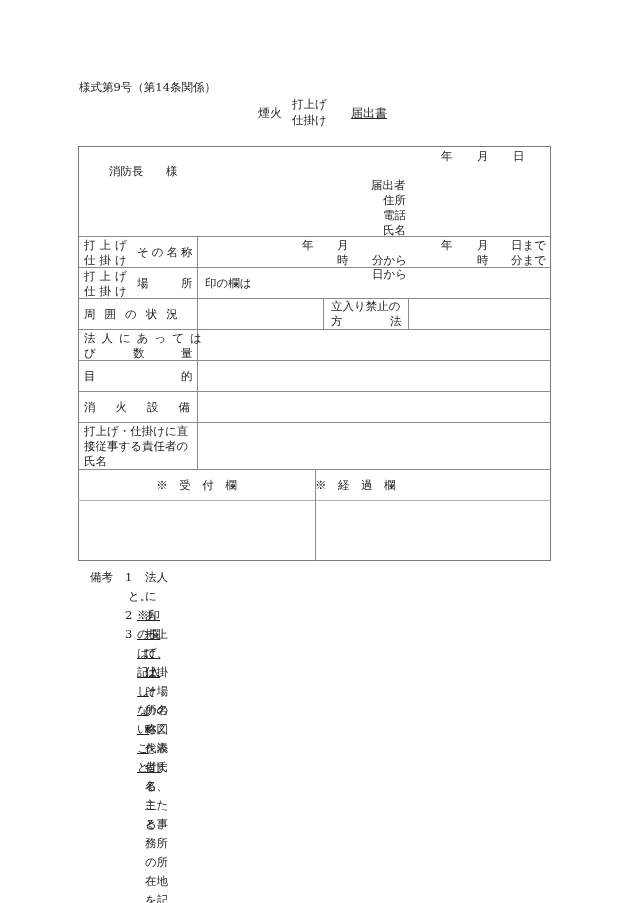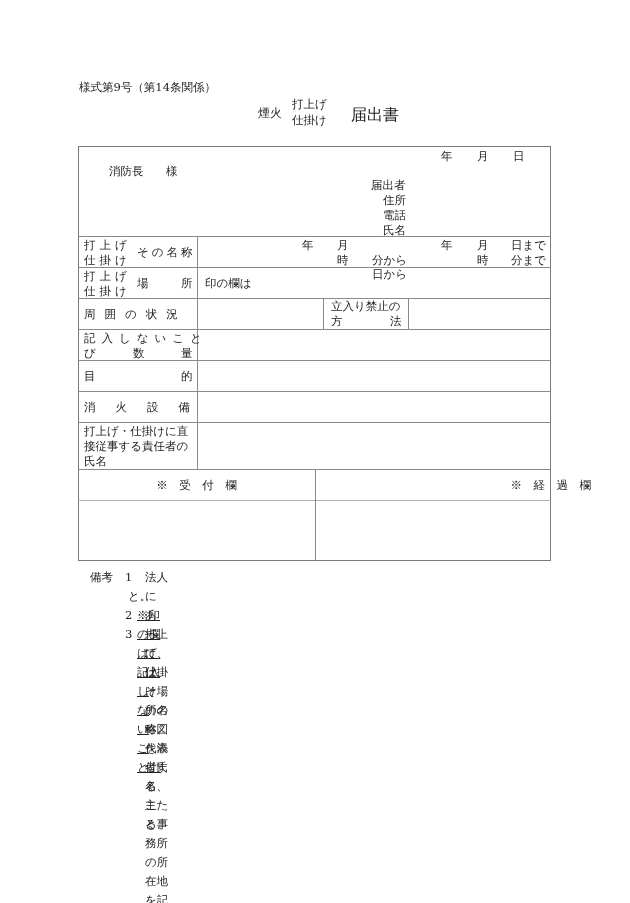--- a/index.html
+++ b/index.html
@@ -2,21 +2,21 @@
 <html><head>
 <meta charset="utf-8">
 <style>
   html, body { margin:0; padding:0; background:#ffffff; }
   body { width:630px; height:903px; position:relative; font-family:"DejaVu Serif","Liberation Serif",serif; color:#222; font-size:11.5px; }
   .abs { position:absolute; white-space:nowrap; }
   .form-no { left:79px; top:80px; font-size:11.5px; }
   .title-wrap { left:258px; top:96px; height:34px; }
   .title-a { position:absolute; left:0; top:9px; font-size:12px; }
   .title-b { position:absolute; left:34px; top:0; font-size:11.5px; line-height:16px; }
-  .title-c { position:absolute; left:93px; top:9px; font-size:16px; }
+  .title-c { position:absolute; left:93px; top:9px; font-size:12px;text-decoration:underline; }
 
   .frame { position:absolute; left:78px; top:146px; width:473px; height:415px; border:1.5px solid #7a7a7a; box-sizing:border-box; }
   .hline { position:absolute; height:0; border-top:1.5px solid #8a8a8a; }
   .vline { position:absolute; width:0; border-left:1.5px solid #8a8a8a; }
   .txt { position:absolute; white-space:nowrap; font-size:11.5px; line-height:15px; }
   .notes { position:absolute; left:90px; top:568px; font-size:11.5px; line-height:19px; }
 </style>
 </head>
 <body>
 
@@ -75,36 +75,36 @@
 <div class="txt" style="left:84px; top:284px; letter-spacing:4px;">仕掛け</div>
 <span class="txt" style="left:137px; top:276px;">場</span>
 <span class="txt" style="left:181px; top:276px;">所</span>
 <span class="txt" style="left:205px; top:276px;">印の欄は</span>
 
 <div class="txt" style="left:84px; top:307px; letter-spacing:9px;">周囲の状況</div>
 <span class="txt" style="left:331px; top:299px;">立入り禁止の</span>
 <span class="txt" style="left:331px; top:314px;">方</span>
 <span class="txt" style="left:390px; top:314px;">法</span>
 
-<div class="txt" style="left:84px; top:331px; letter-spacing:6px;">記入しないこと</div>
+<div class="txt" style="left:84px; top:331px; letter-spacing:6px;">法人にあっては</div>
 <span class="txt" style="left:84px; top:346px;">び</span>
 <span class="txt" style="left:133px; top:346px;">数</span>
 <span class="txt" style="left:181px; top:346px;">量</span>
 
 <span class="txt" style="left:84px; top:369px;">目</span>
 <span class="txt" style="left:181px; top:369px;">的</span>
 
 <div class="txt" style="left:84px; top:400px; letter-spacing:20px;">消火設備</div>
 
 <div class="txt" style="left:84px; top:424px;">打上げ・仕掛けに直</div>
 <div class="txt" style="left:84px; top:439px;">接従事する責任者の</div>
 <div class="txt" style="left:84px; top:454px;">氏名</div>
 
 <div class="txt" style="left:78px; top:478px; width:237px; text-align:center;">※　受　付　欄</div>
-<div class="txt" style="left:315px; top:478px; width:276px; text-align:right;">※　経　過　欄</div>
+<div class="txt" style="left:315px; top:478px; width:276px; text-align:left;">※　経　過　欄</div>
 
 <div class="notes">
   <div style="position:relative; height:19px;">
     <span>備考</span>
     <span style="position:absolute; left:35px;">1</span>
     <span style="position:absolute; left:55px;">法人にあっては、その名称、代表者氏名、主たる事務所の所在地を記入するこ</span>
   </div>
   <div style="position:relative; height:19px;">
     <span style="position:absolute; left:38px;">と。</span>
   </div>

